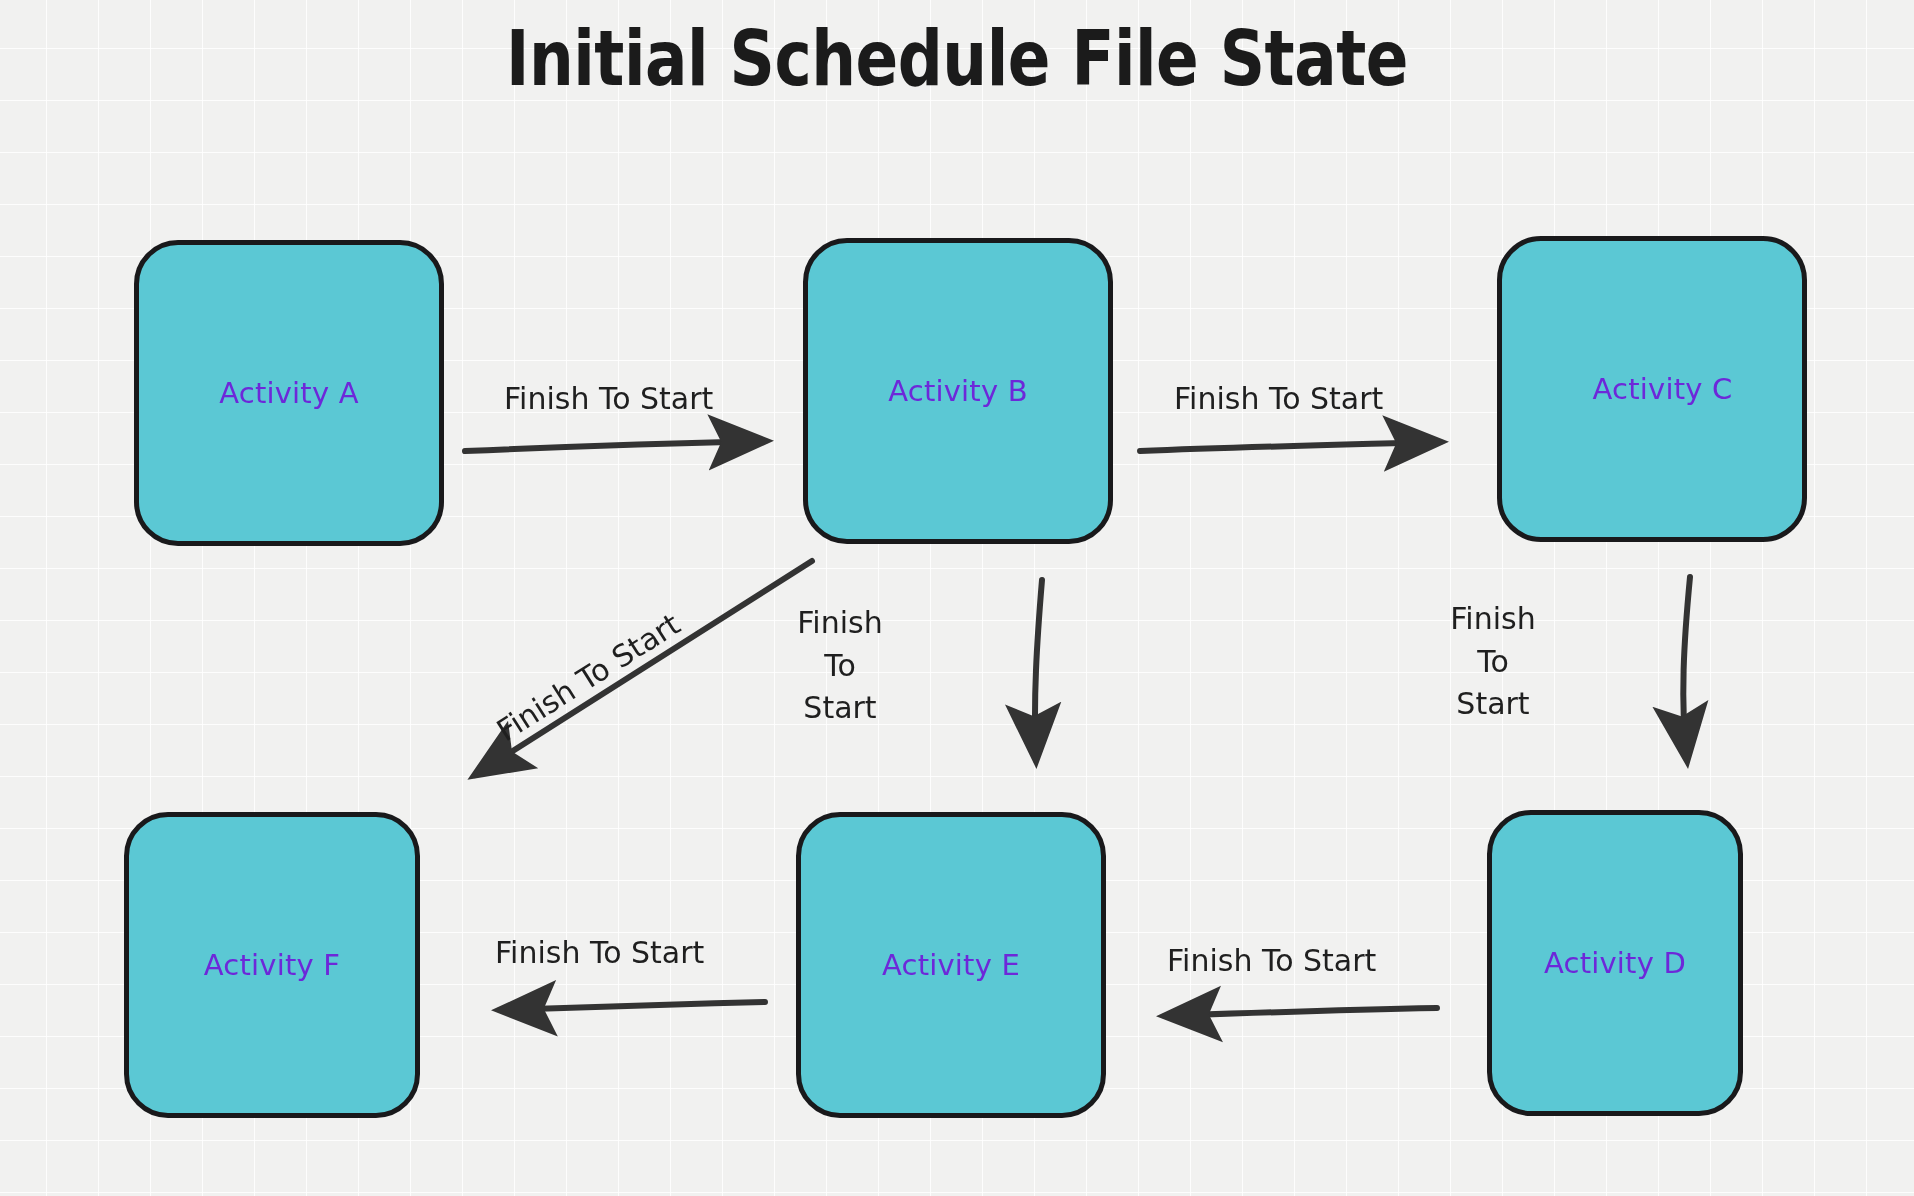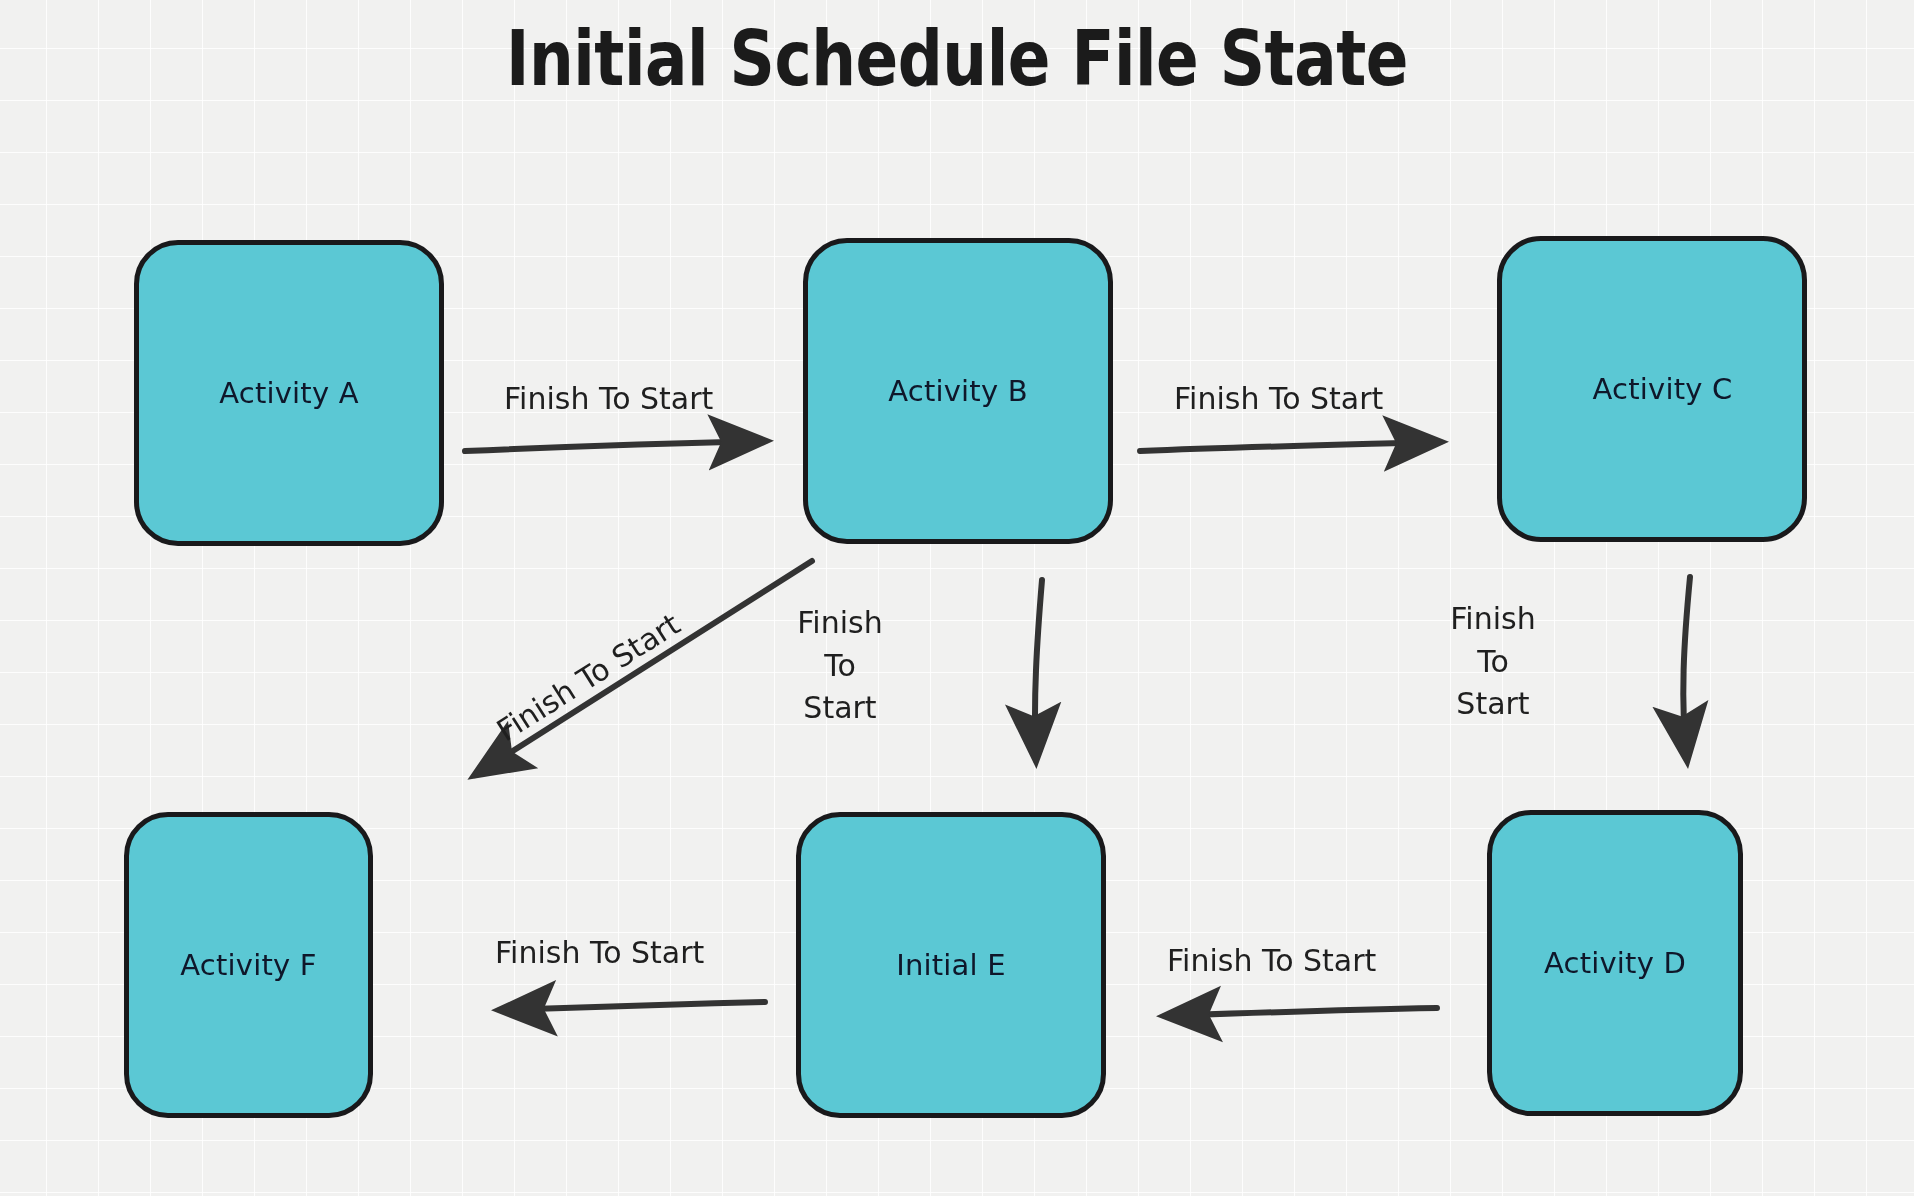--- a/index.html
+++ b/index.html
@@ -37,21 +37,21 @@
     position:absolute;
     box-sizing:border-box;
     background:#5bc8d4;
     border:5px solid #19191b;
     border-radius:44px;
     display:flex;
     align-items:center;
     justify-content:center;
   }
   .node-label{
-    color:#0f172a;
+    color:#6d28d9;
     font-size:29px;
     font-weight:400;
     letter-spacing:0.2px;
     font-family:"DejaVu Sans","Liberation Sans",sans-serif;
   }
   #edges{
     position:absolute;left:0;top:0;
     width:1914px;height:1196px;
     pointer-events:none;
   }
@@ -120,26 +120,26 @@
 </div>
 
 <div class="node" style="left:803px;top:238px;width:310px;height:306px;justify-content:center;">
   <span class="node-label">Activity B</span>
 </div>
 
 <div class="node" style="left:1497px;top:236px;width:310px;height:306px;padding-left:21px;">
   <span class="node-label">Activity C</span>
 </div>
 
-<div class="node" style="left:124px;top:812px;width:249px;height:306px;">
+<div class="node" style="left:124px;top:812px;width:296px;height:306px;">
   <span class="node-label">Activity F</span>
 </div>
 
 <div class="node" style="left:796px;top:812px;width:310px;height:306px;">
-  <span class="node-label">Initial E</span>
+  <span class="node-label">Activity E</span>
 </div>
 
 <div class="node" style="left:1487px;top:810px;width:256px;height:306px;">
   <span class="node-label">Activity D</span>
 </div>
 
 <div class="edge-label" style="left:504px;top:378px;">Finish To Start</div>
 
 <div class="edge-label" style="left:1174px;top:378px;">Finish To Start</div>
 

